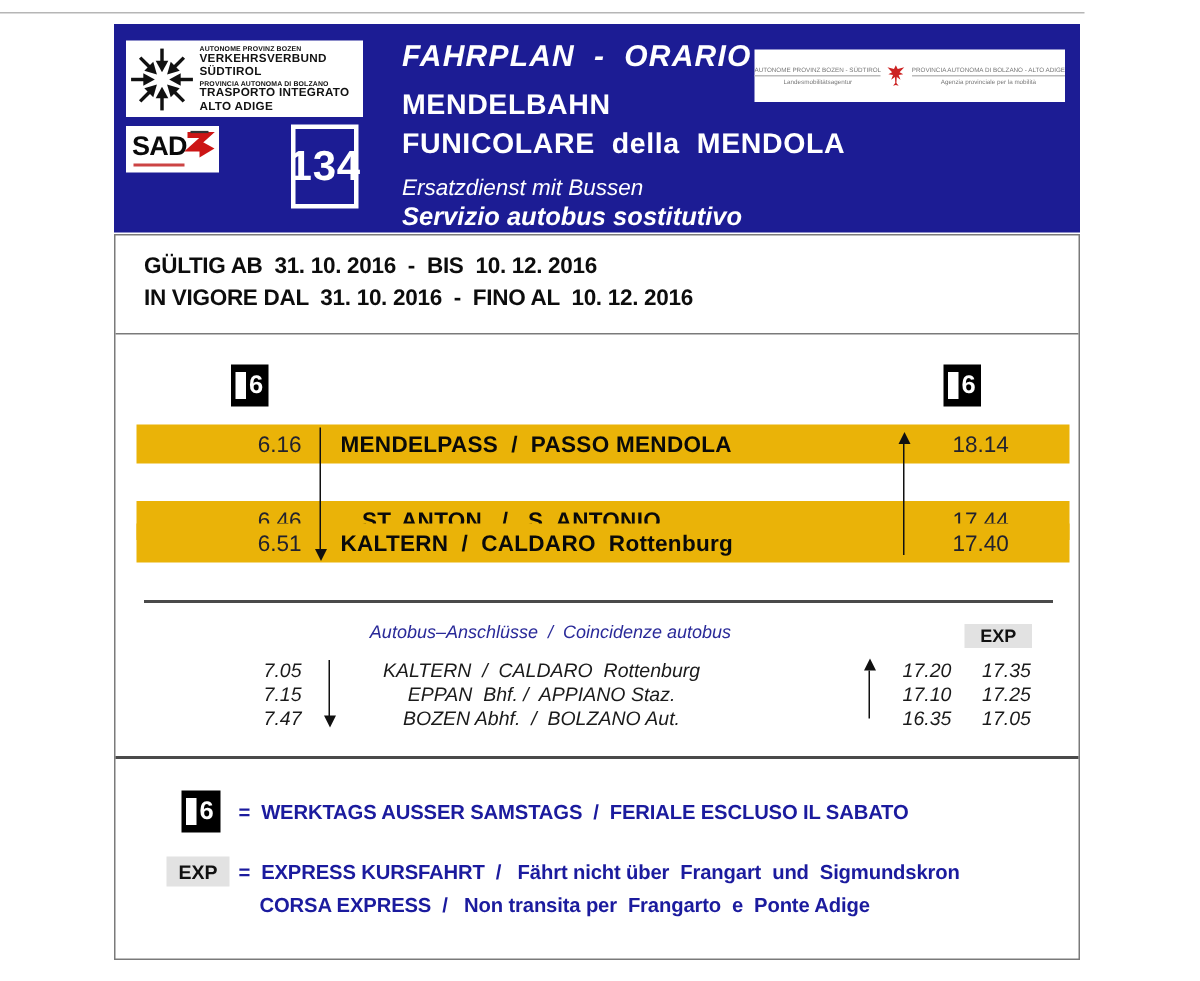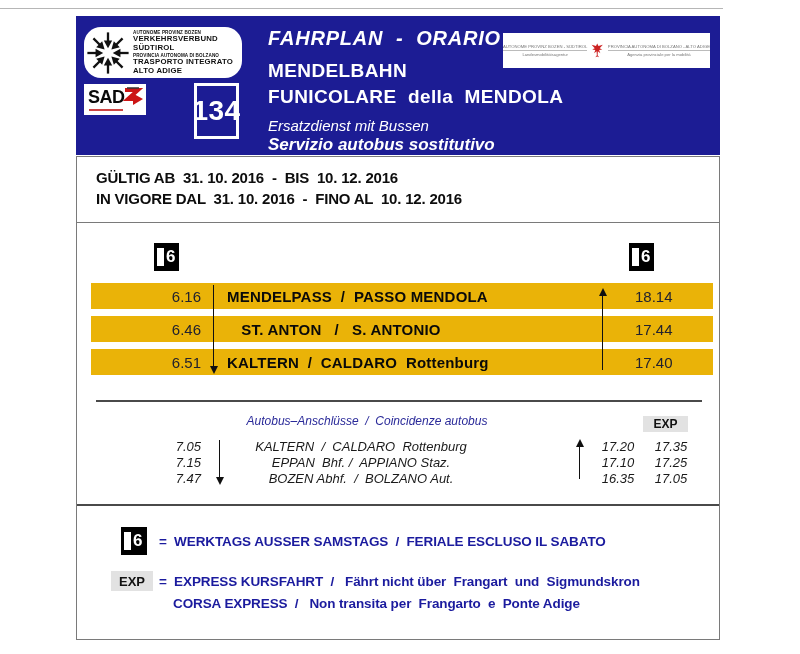--- a/index.html
+++ b/index.html
@@ -4,21 +4,21 @@
 <style>
   html,body { margin:0; padding:0; background:#ffffff; }
   body { width:800px; height:654px; font-family:"Liberation Sans", sans-serif; position:relative; overflow:hidden; }
   #page { position:absolute; inset:0; background:#fff; }
 
   .topline { position:absolute; left:0; top:8px; width:723px; height:1px; background:#b6b6b6; }
 
   
   .header { position:absolute; left:76px; top:16px; width:644px; height:139px; background:#1c1c94; }
 
-  .vvbox { position:absolute; left:8px; top:11px; width:158px; height:51px; background:#fff; display:flex; align-items:center;border-radius:17px; }
+  .vvbox { position:absolute; left:8px; top:11px; width:158px; height:51px; background:#fff; display:flex; align-items:center; }
   .vv-icon { flex:0 0 auto; margin-left:1px; }
   .vv-text { margin-left:2px; color:#111; }
   .vv-small { font-size:4.6px; line-height:5.6px; font-weight:bold; letter-spacing:0.1px; }
   .vv-big   { font-size:7.8px; line-height:8.6px; font-weight:bold; letter-spacing:0.2px; }
 
   .sadbox { position:absolute; left:8px; top:68px; width:62px; height:31px; background:#fff; }
   .sad-word { position:absolute; left:4px; top:3px; font-size:18px; font-weight:bold; color:#0a0a0a; letter-spacing:-0.5px; }
   .sad-icon { position:absolute; right:2px; top:2px; }
   .sad-tagline { position:absolute; left:5px; bottom:4px; width:34px; height:2px; background:#cc4444; }
 
@@ -192,21 +192,21 @@
     </div>
 
     <div class="band" style="top:126px;">
       <span class="dep">6.16</span>
         <span></span>
       <span class="station">MENDELPASS  /  PASSO MENDOLA</span>
         <span></span>
         <span></span>
       <span class="ret">18.14</span>
     </div>
-    <div class="band" style="top:159px;">
+    <div class="band" style="top:177px;">
       <span class="dep">6.46</span>
         <span></span>
       <span class="station">ST. ANTON   /   S. ANTONIO</span>
         <span></span>
         <span></span>
       <span class="ret">17.44</span>
     </div>
     <div class="band" style="top:192px;">
       <span class="dep">6.51</span>
         <span></span>

